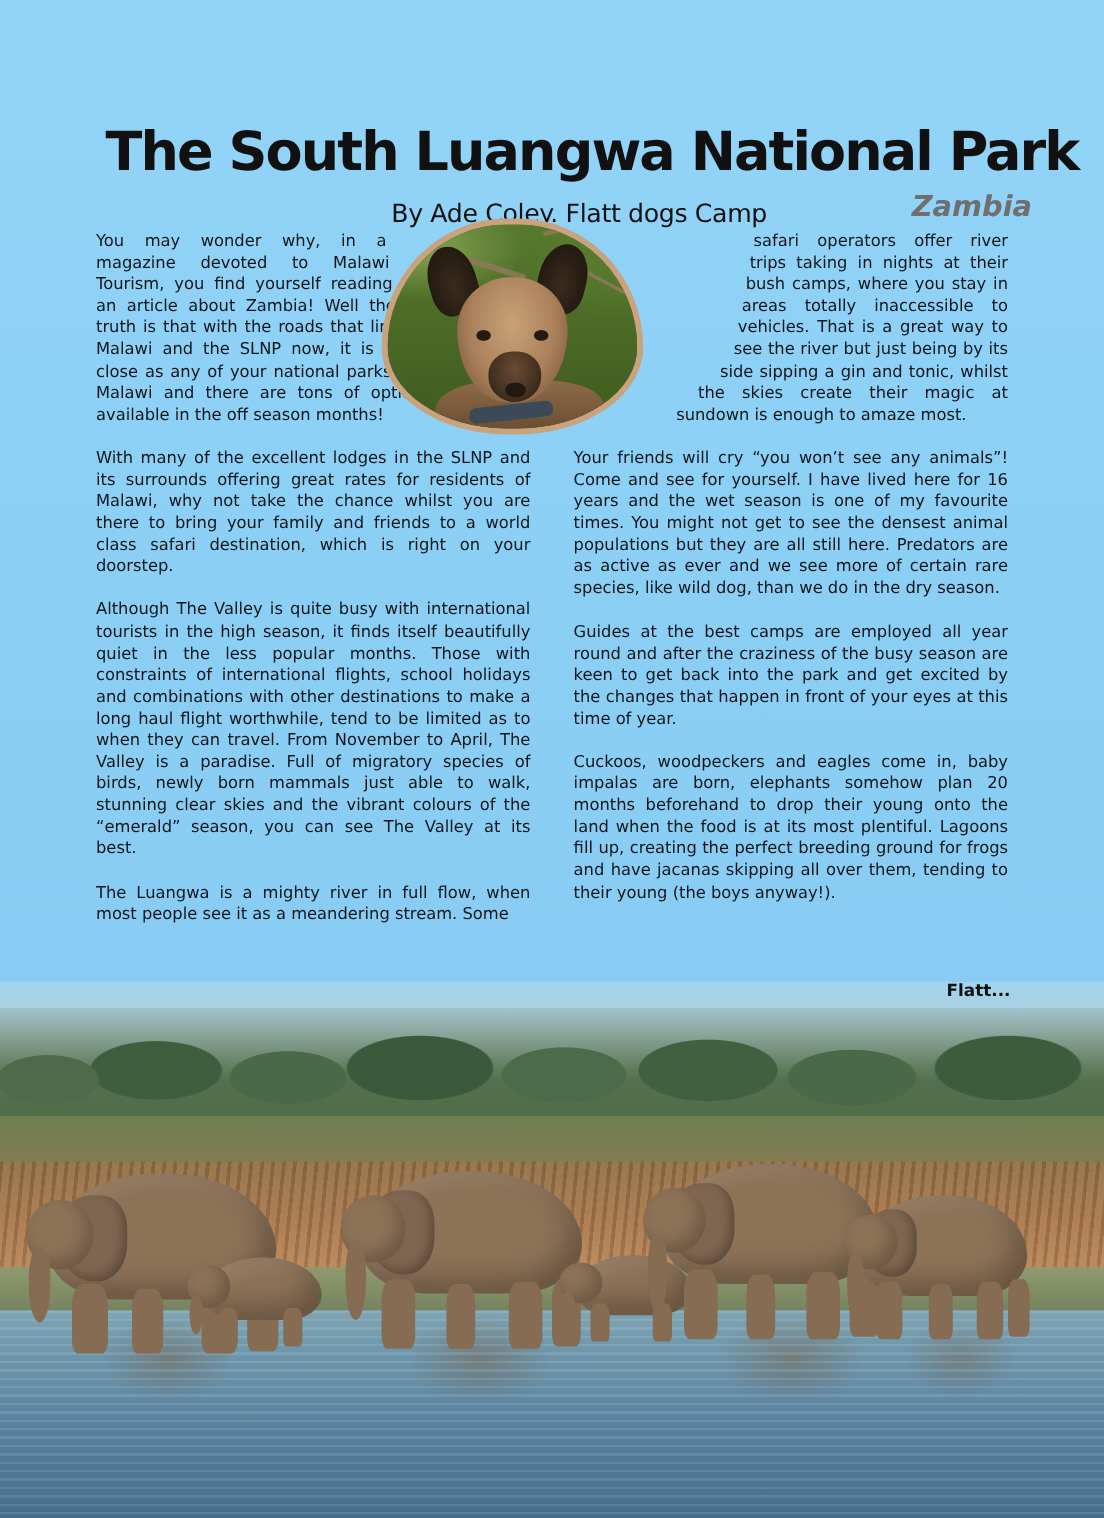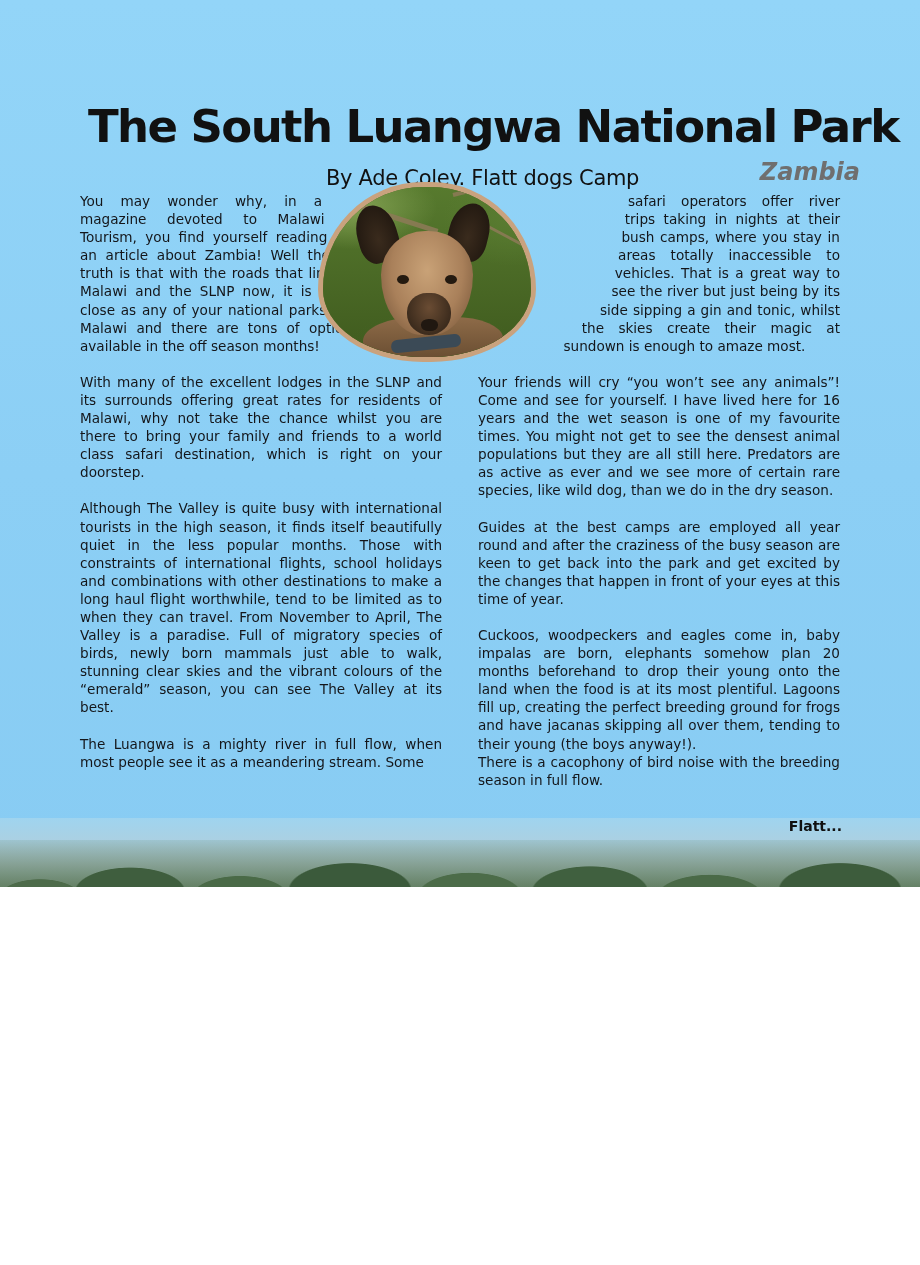--- a/index.html
+++ b/index.html
@@ -6,21 +6,21 @@
     margin: 0;
     padding: 0;
     background: #ffffff;
   }
   body {
     font-family: "DejaVu Sans", sans-serif;
   }
   .page {
     position: relative;
     width: 920px;
-    height: 887px;
+    height: 1265px;
     overflow: hidden;
     background: #7dd3fc;
   }
 
   
   .sky {
     position: absolute;
     left: 0; top: 0;
     width: 920px;
     height: 860px;
@@ -326,21 +326,20 @@
     <p>With many of the excellent lodges in the SLNP and its surrounds offering great rates for residents of Malawi, why not take the chance whilst you are there to bring your family and friends to a world class safari destination, which is right on your doorstep.</p>
     <p>Although The Valley is quite busy with international tourists in the high season, it finds itself beautifully quiet in the less popular months. Those with constraints of international flights, school holidays and combinations with other destinations to make a long haul flight worthwhile, tend to be limited as to when they can travel. From November to April, The Valley is a paradise. Full of migratory species of birds, newly born mammals just able to walk, stunning clear skies and the vibrant colours of the “emerald” season, you can see The Valley at its best.</p>
     <p>The Luangwa is a mighty river in full flow, when most people see it as a meandering stream. Some</p>
   </div>
 
   <div class="col col-right">
     <p><span class="wrap-right"></span><span>safari operators offer river trips taking in nights at their bush camps, where you stay in areas totally inaccessible to vehicles. That is a great way to see the river but just being by its side sipping a gin and tonic, whilst the skies create their magic at sundown is enough to amaze most.</span></p>
     <p>Your friends will cry “you won’t see any animals”! Come and see for yourself. I have lived here for 16 years and the wet season is one of my favourite times. You might not get to see the densest animal populations but they are all still here. Predators are as active as ever and we see more of certain rare species, like wild dog, than we do in the dry season.</p>
     <p>Guides at the best camps are employed all year round and after the craziness of the busy season are keen to get back into the park and get excited by the changes that happen in front of your eyes at this time of year.</p>
     <p style="margin-bottom:0">Cuckoos, woodpeckers and eagles come in, baby impalas are born, elephants somehow plan 20 months beforehand to drop their young onto the land when the food is at its most plentiful. Lagoons fill up, creating the perfect breeding ground for frogs and have jacanas skipping all over them, tending to their young (the boys anyway!).</p>
-    <p>There is a cacophony of bird noise with the breeding season in full flow.</p>
   </div>
 
   <div class="dog-photo">
     <div class="dog-bg-blur"></div>
     <div class="branch" style="left:10px; top:8px; width:110px; height:5px; transform: rotate(18deg);"></div>
     <div class="branch" style="left:130px; top:6px; width:80px; height:4px; transform: rotate(-14deg);"></div>
     <div class="branch" style="left:150px; top:30px; width:60px; height:3px; transform: rotate(28deg);"></div>
     <div class="dog-ear" style="left:34px; top:18px; transform: rotate(-16deg);"></div>
     <div class="dog-ear" style="left:126px; top:16px; transform: rotate(14deg);"></div>
     <div class="dog-body"></div>

